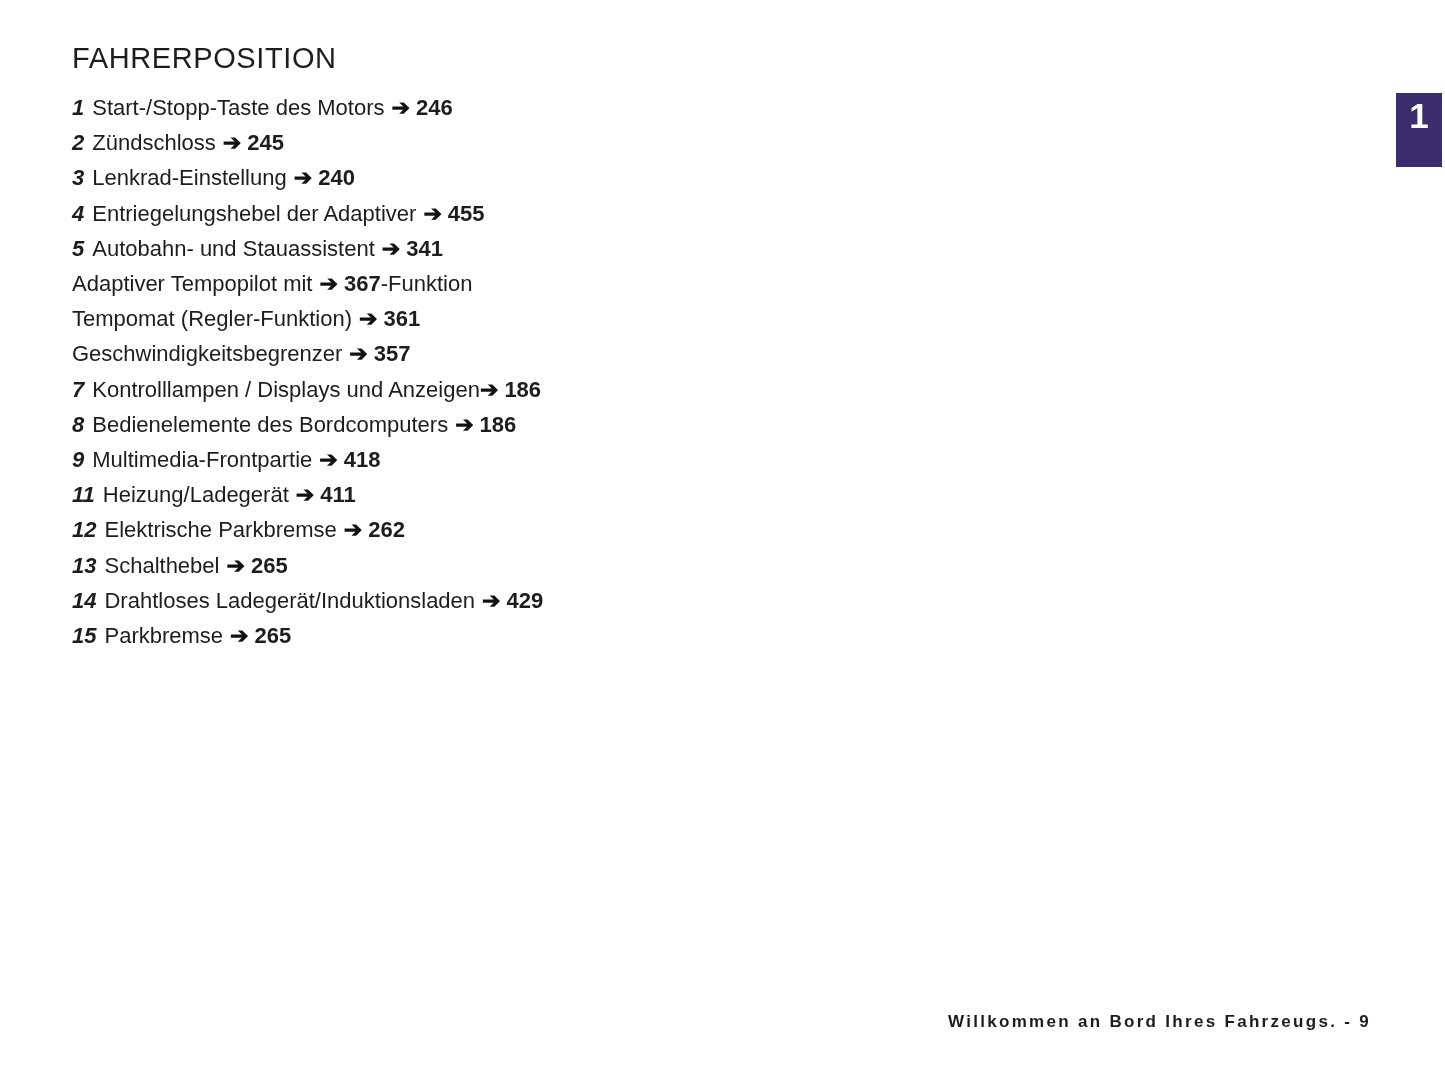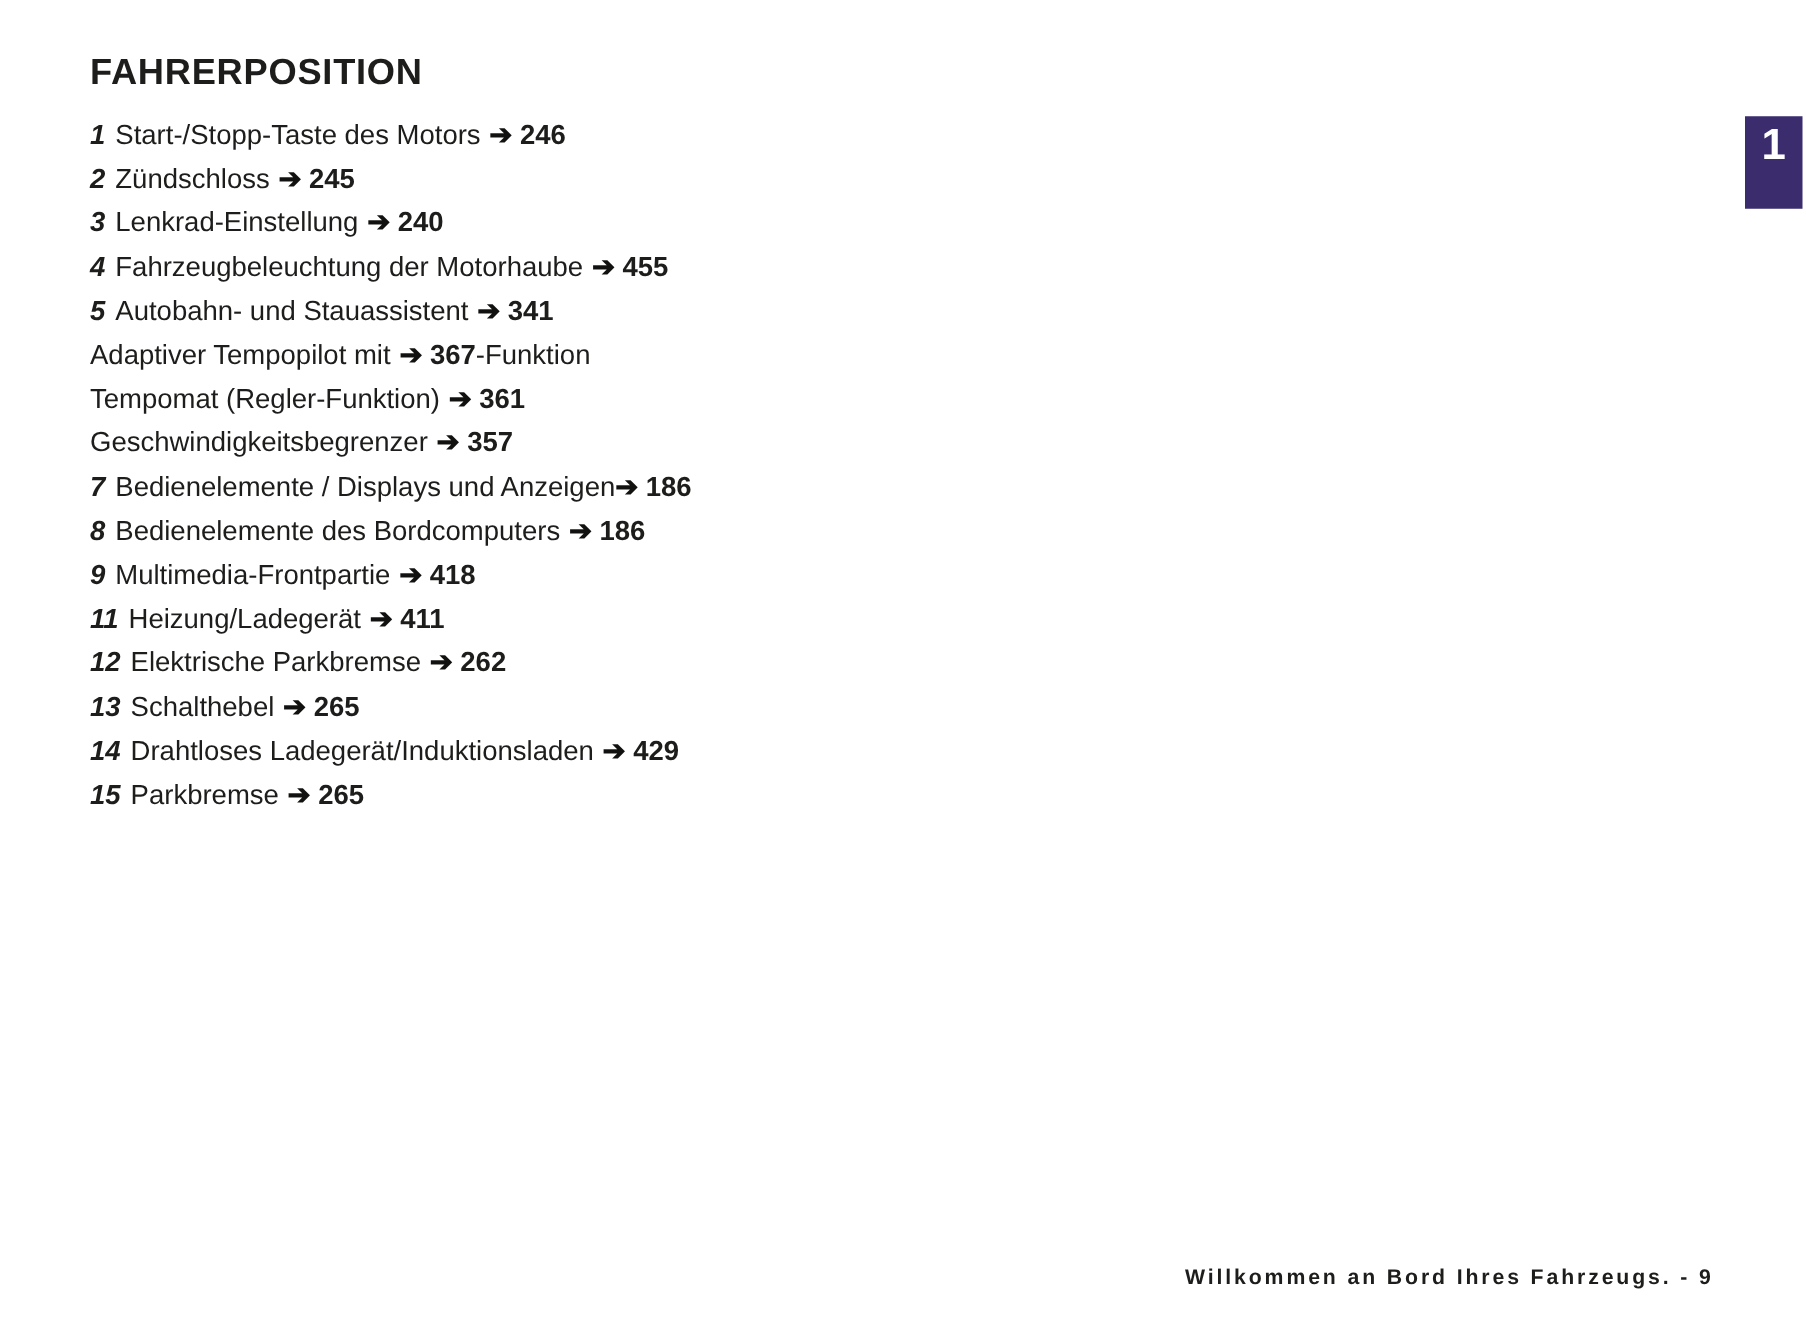--- a/index.html
+++ b/index.html
@@ -15,21 +15,21 @@
     position: relative;
     overflow: hidden;
   }
   .page-title {
     position: absolute;
     left: 72px;
     top: 40px;
     margin: 0;
     font-size: 29px;
     line-height: 36px;
-    font-weight: 700;
+    font-weight: 400;
     letter-spacing: 0.6px;
     color: #1d1d1b;
   }
   .items-list {
     position: absolute;
     left: 72px;
     top: 90px;
   }
   .row {
     font-size: 22px;
@@ -91,36 +91,36 @@
     <div class="row">
     <span class="num">1</span><span class="txt">Start-/Stopp-Taste des Motors</span><span class="arrow">➔</span><span class="pagenum">246</span>
   </div>
     <div class="row">
     <span class="num">2</span><span class="txt">Zündschloss</span><span class="arrow">➔</span><span class="pagenum">245</span>
   </div>
     <div class="row">
     <span class="num">3</span><span class="txt">Lenkrad-Einstellung</span><span class="arrow">➔</span><span class="pagenum">240</span>
   </div>
     <div class="row">
-    <span class="num">4</span><span class="txt">Fahrzeugbeleuchtung der Motorhaube</span><span class="arrow">➔</span><span class="pagenum">455</span>
+    <span class="num">4</span><span class="txt">Entriegelungshebel der Adaptiver</span><span class="arrow">➔</span><span class="pagenum">455</span>
   </div>
     <div class="row">
     <span class="num">5</span><span class="txt">Autobahn- und Stauassistent</span><span class="arrow">➔</span><span class="pagenum">341</span>
   </div>
     <div class="row">
     <span class="txt">Adaptiver Tempopilot mit</span><span class="arrow">➔</span><span class="pagenum">367</span><span class="suffix">-Funktion</span>
   </div>
     <div class="row">
     <span class="txt">Tempomat (Regler-Funktion)</span><span class="arrow">➔</span><span class="pagenum">361</span>
   </div>
     <div class="row">
     <span class="txt">Geschwindigkeitsbegrenzer</span><span class="arrow">➔</span><span class="pagenum">357</span>
   </div>
     <div class="row nospace">
-    <span class="num">7</span><span class="txt">Bedienelemente / Displays und Anzeigen</span><span class="arrow">➔</span><span class="pagenum">186</span>
+    <span class="num">7</span><span class="txt">Kontrolllampen / Displays und Anzeigen</span><span class="arrow">➔</span><span class="pagenum">186</span>
   </div>
     <div class="row">
     <span class="num">8</span><span class="txt">Bedienelemente des Bordcomputers</span><span class="arrow">➔</span><span class="pagenum">186</span>
   </div>
     <div class="row">
     <span class="num">9</span><span class="txt">Multimedia-Frontpartie</span><span class="arrow">➔</span><span class="pagenum">418</span>
   </div>
     <div class="row">
     <span class="num">11</span><span class="txt">Heizung/Ladegerät</span><span class="arrow">➔</span><span class="pagenum">411</span>
   </div>

